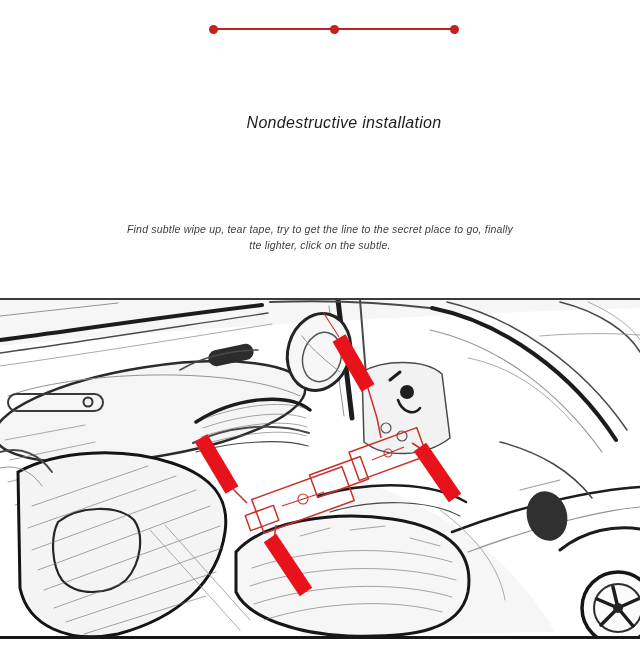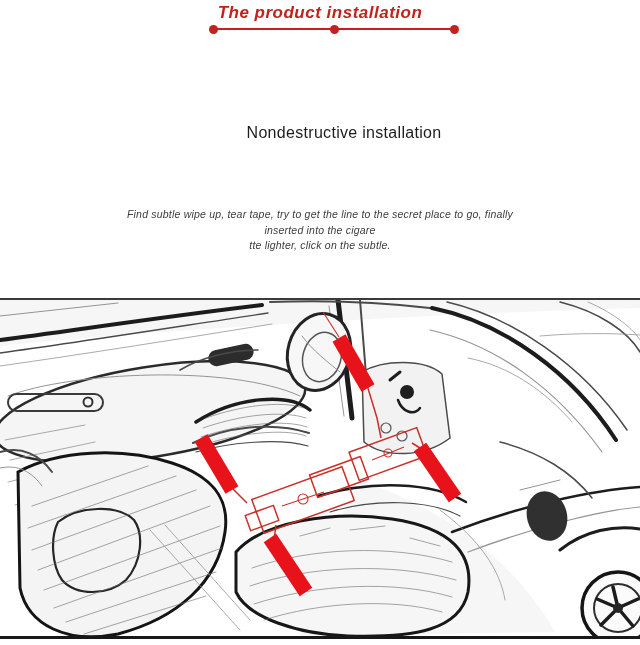--- a/index.html
+++ b/index.html
@@ -15,26 +15,26 @@
   .divider{
     position:absolute;top:28px;left:213px;width:242px;height:2px;
     background:var(--accent,#c3211d);
   }
   .divider .dot{
     position:absolute;top:-3.5px;width:9px;height:9px;border-radius:50%;
     background:var(--accent,#c3211d);
   }
   .dot-left{left:-4px;} .dot-center{left:calc(50% - 4.5px);} .dot-right{right:-4px;}
   .subtitle{
-    position:absolute;top:124px;left:0;right:0;text-align:center;
-    font-size:16px;font-weight:500;
+    position:absolute;top:114px;left:0;right:0;text-align:center;
+    font-size:16px;font-style:italic;font-weight:500;
     color:var(--subtitle_text,#1d1d1b);letter-spacing:.3px;padding-left:48px;
   }
   .description{
-    position:absolute;top:207px;left:0;right:0;text-align:center;
+    position:absolute;top:222px;left:0;right:0;text-align:center;
     font-size:10.5px;font-style:italic;line-height:15.5px;
     color:var(--body_text,#3c3c3c);letter-spacing:.2px;
   }
   .illustration{
     position:absolute;top:298px;left:0;width:640px;height:341px;box-sizing:border-box;
     border-top:2px solid #3b3b3b;border-bottom:3px solid #181818;background:#fff;
   }
   .illustration svg{display:block;}
   
   .k{fill:none;stroke:#1c1c1c;stroke-linecap:round;stroke-linejoin:round;}
@@ -44,33 +44,31 @@
   .fillwash{fill:#efefef;opacity:.55;stroke:none;}
   .strip{stroke:var(--strip,#e8121a);stroke-width:15;stroke-linecap:butt;}
   .wire{fill:none;stroke:var(--wiring,#c9302a);stroke-width:1.5;stroke-linejoin:round;}
   .wirethin{fill:none;stroke:var(--wiring,#c9302a);stroke-width:1.1;}
 </style>
 </head>
 <body>
 
 <div class="page">
 
-  <div class="page-title">The product installation</div>
 
   <div class="divider">
     <span class="dot dot-left"></span>
     <span class="dot dot-center"></span>
     <span class="dot dot-right"></span>
   </div>
 
   <div class="subtitle">Nondestructive installation</div>
 
   <div class="description">
     <div>Find subtle wipe up, tear tape, try to get the line to the secret place to go, finally</div>
-    <div>inserted into the cigare</div>
     <div>tte lighter, click on the subtle.</div>
   </div>
 
   <div class="illustration">
     <svg width="640" height="336" viewBox="0 0 640 336">
 
       <path class="fillwash" d="M0,0 H640 V8 C420,14 160,30 0,46 Z"></path>
       <path class="fillwash" d="M360,180 C450,212 515,262 555,332 L300,336 L340,220 Z"></path>
 
       <g>

